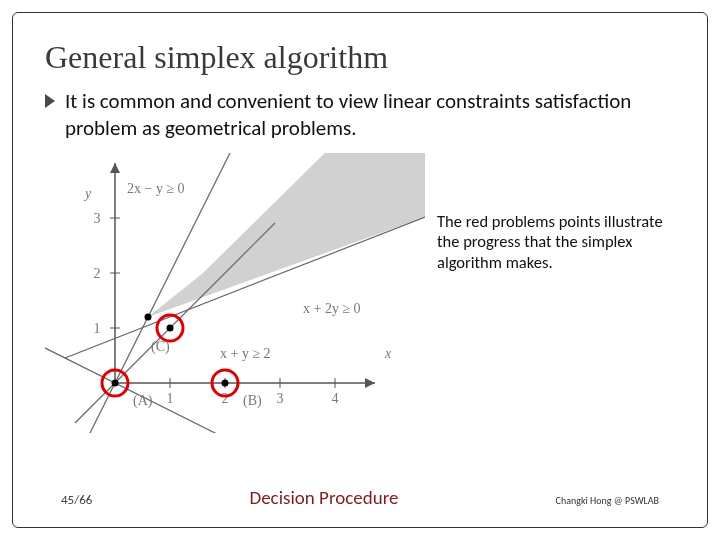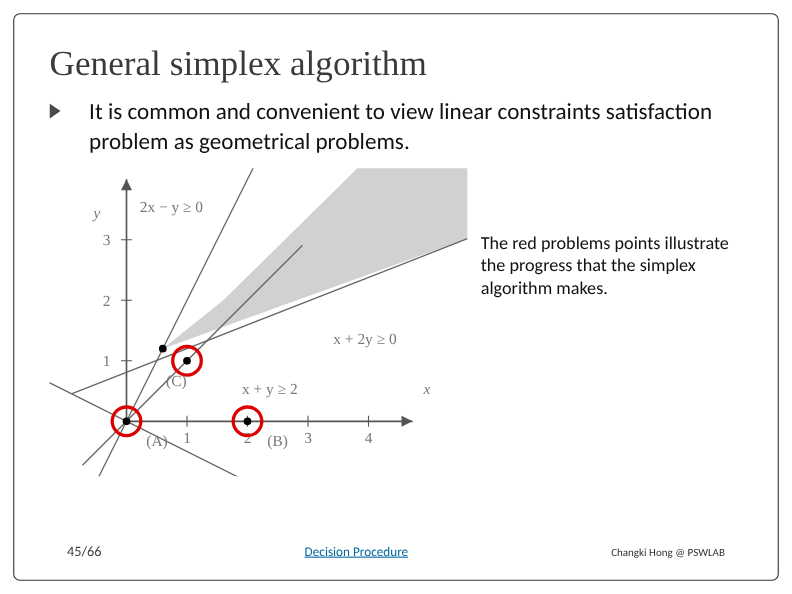--- a/index.html
+++ b/index.html
@@ -21,21 +21,21 @@
   .title {
     font-size: 32px;
     font-weight: 400;
     color: #3a3a3a;
     margin-bottom: 12px;
     font-family: Georgia, serif;
   }
   .bullet-row {
     display: flex;
     align-items: flex-start;
-    gap: 24px;
+    gap: 8px;
     margin-bottom: 8px;
   }
   .bullet-icon {
     flex-shrink: 0;
     margin-top: 6px;
   }
   .bullet-text {
     font-size: 21px;
     line-height: 1.3;
     color: #111;
@@ -68,21 +68,21 @@
     position: absolute;
     bottom: 18px;
     left: 48px;
     right: 48px;
     display: flex;
     justify-content: space-between;
     align-items: baseline;
     font-family: 'Gill Sans', 'Gill Sans MT', Calibri, sans-serif;
   }
   .page-num { font-size: 13px; color: #444; }
-  .footer-center { font-size: 12px; color: #0369a1; text-decoration: underline; }
+  .footer-center { font-size: 19px; color: #7f1d1d; }
   .footer-right { font-size: 10px; color: #333; }
   .axis-label {
     font-family: 'Times New Roman', serif;
     font-size: 14px;
     fill: #777;
   }
   .formula {
     font-family: 'Times New Roman', serif;
     font-size: 14px;
     fill: #777;

